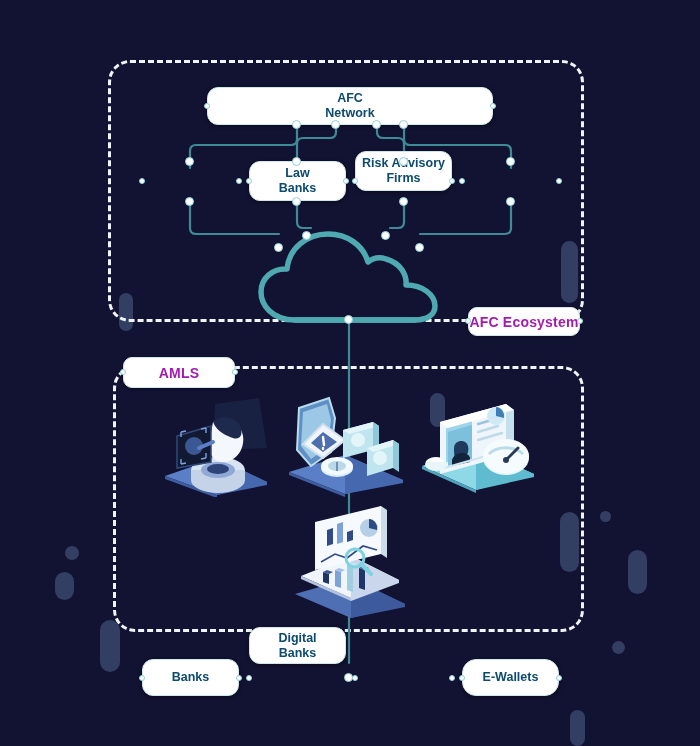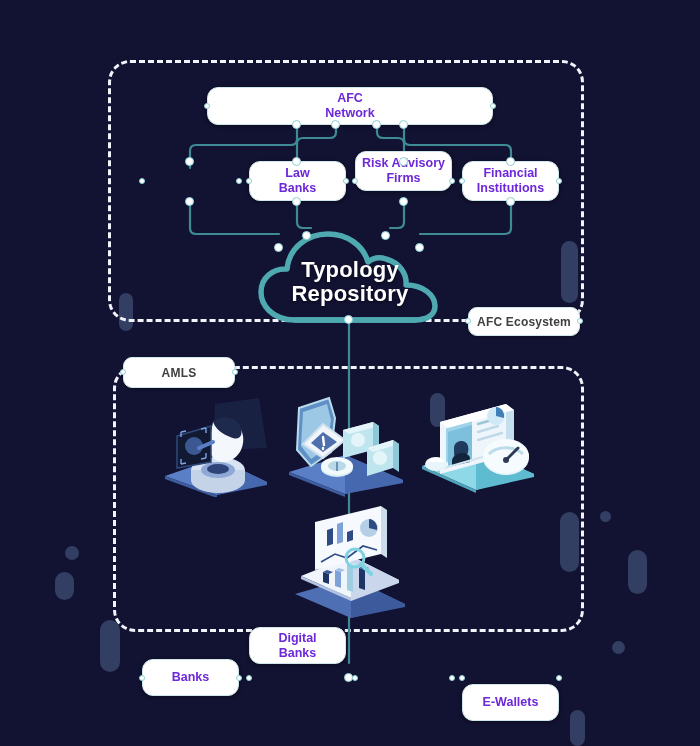--- a/index.html
+++ b/index.html
@@ -22,36 +22,36 @@
   .group-box {
     position: absolute;
     border: 3px dashed #f2f4fb;
     border-radius: 22px;
   }
   .group-label {
     position: absolute;
     background: #ffffff;
     border: 1.5px solid #cfe7ea;
     border-radius: 9px;
-    color: #404040;
-    font-size: 12px;
+    color: #a21caf;
+    font-size: 14px;
     font-weight: bold;
     letter-spacing: .2px;
     display: flex; align-items: center; justify-content: center;
     box-shadow: 0 1px 3px rgba(0,0,0,.35);
     z-index: 7;
   }
 
   
   .node {
     position: absolute;
     background: #ffffff;
     border: 1.5px solid #cfe7ea;
     border-radius: 11px;
-    color: #6d28d9;
+    color: #0c4a6e;
     font-size: 12.5px;
     font-weight: bold;
     line-height: 1.18;
     text-align: center;
     display: flex; align-items: center; justify-content: center;
     box-shadow: 0 1px 4px rgba(0,0,0,.4);
     z-index: 6;
   }
   .node .lbl { white-space: pre-line; }
 
@@ -133,22 +133,20 @@
     </g>
   </svg>
 
   <div id="cloud-wrap">
     <svg width="190" height="105" viewBox="0 0 190 105">
       <path d="M40,92 C16,92 6,76 6,64 C6,50 18,40 32,41 C34,20 52,6 73,6
                C92,6 108,17 113,34 C118,30 125,29 131,31 C145,35 152,46 151,57
                C168,57 180,67 180,78 C180,87 172,92 160,92 Z" fill="none" stroke="#4fa9b0" stroke-width="5.5" stroke-linejoin="round"></path>
       <path d="M40,92 L160,92" stroke="#4fa9b0" stroke-width="5.5" stroke-linecap="round"></path>
     </svg>
-    <div id="cloud-text">Typology
-Repository</div>
   </div>
 
   <div class="port" style="left:302px;top:231px;"></div>
   <div class="port" style="left:381px;top:231px;"></div>
   <div class="port" style="left:274px;top:243px;"></div>
   <div class="port" style="left:415px;top:243px;"></div>
   <div class="port" style="left:344px;top:315px;"></div>
 
   <div class="node" style="left:207px;top:87px;width:286px;height:38px;">
     <span class="lbl">AFC
@@ -161,24 +159,20 @@
   <div class="port" style="left:372px;top:120px;"></div>
   <div class="port" style="left:399px;top:120px;"></div>
 
   <div class="node" style="left:249px;top:161px;width:97px;height:40px;">
     <span class="lbl">Law
 Banks</span>
   </div>
   <div class="node" style="left:355px;top:151px;width:97px;height:40px;">
     <span class="lbl">Risk Advisory
 Firms</span>
-  </div>
-  <div class="node" style="left:462px;top:161px;width:97px;height:40px;">
-    <span class="lbl">Financial
-Institutions</span>
   </div>
 
   <div class="port" style="left:185px;top:157px;"></div>
   <div class="port" style="left:185px;top:197px;"></div>
   <div class="port small" style="left:139px;top:178px;"></div>
   <div class="port small" style="left:236px;top:178px;"></div>
 
   <div class="port" style="left:292px;top:157px;"></div>
   <div class="port" style="left:292px;top:197px;"></div>
   <div class="port small" style="left:246px;top:178px;"></div>
@@ -324,21 +318,21 @@
     </svg>
   </div>
 
   <div class="node" style="left:142px;top:659px;width:97px;height:37px;">
     <span class="lbl">Banks</span>
   </div>
   <div class="node" style="left:249px;top:627px;width:97px;height:37px;">
     <span class="lbl">Digital
 Banks</span>
   </div>
-  <div class="node" style="left:462px;top:684px;width:97px;height:37px;">
+  <div class="node" style="left:462px;top:659px;width:97px;height:37px;border-radius:14px;">
     <span class="lbl">E-Wallets</span>
   </div>
   <div class="port small" style="left:139px;top:675px;"></div>
   <div class="port small" style="left:236px;top:675px;"></div>
   <div class="port small" style="left:246px;top:675px;"></div>
   <div class="port" style="left:344px;top:673px;"></div>
   <div class="port small" style="left:352px;top:675px;"></div>
   <div class="port small" style="left:449px;top:675px;"></div>
   <div class="port small" style="left:459px;top:675px;"></div>
   <div class="port small" style="left:556px;top:675px;"></div>

